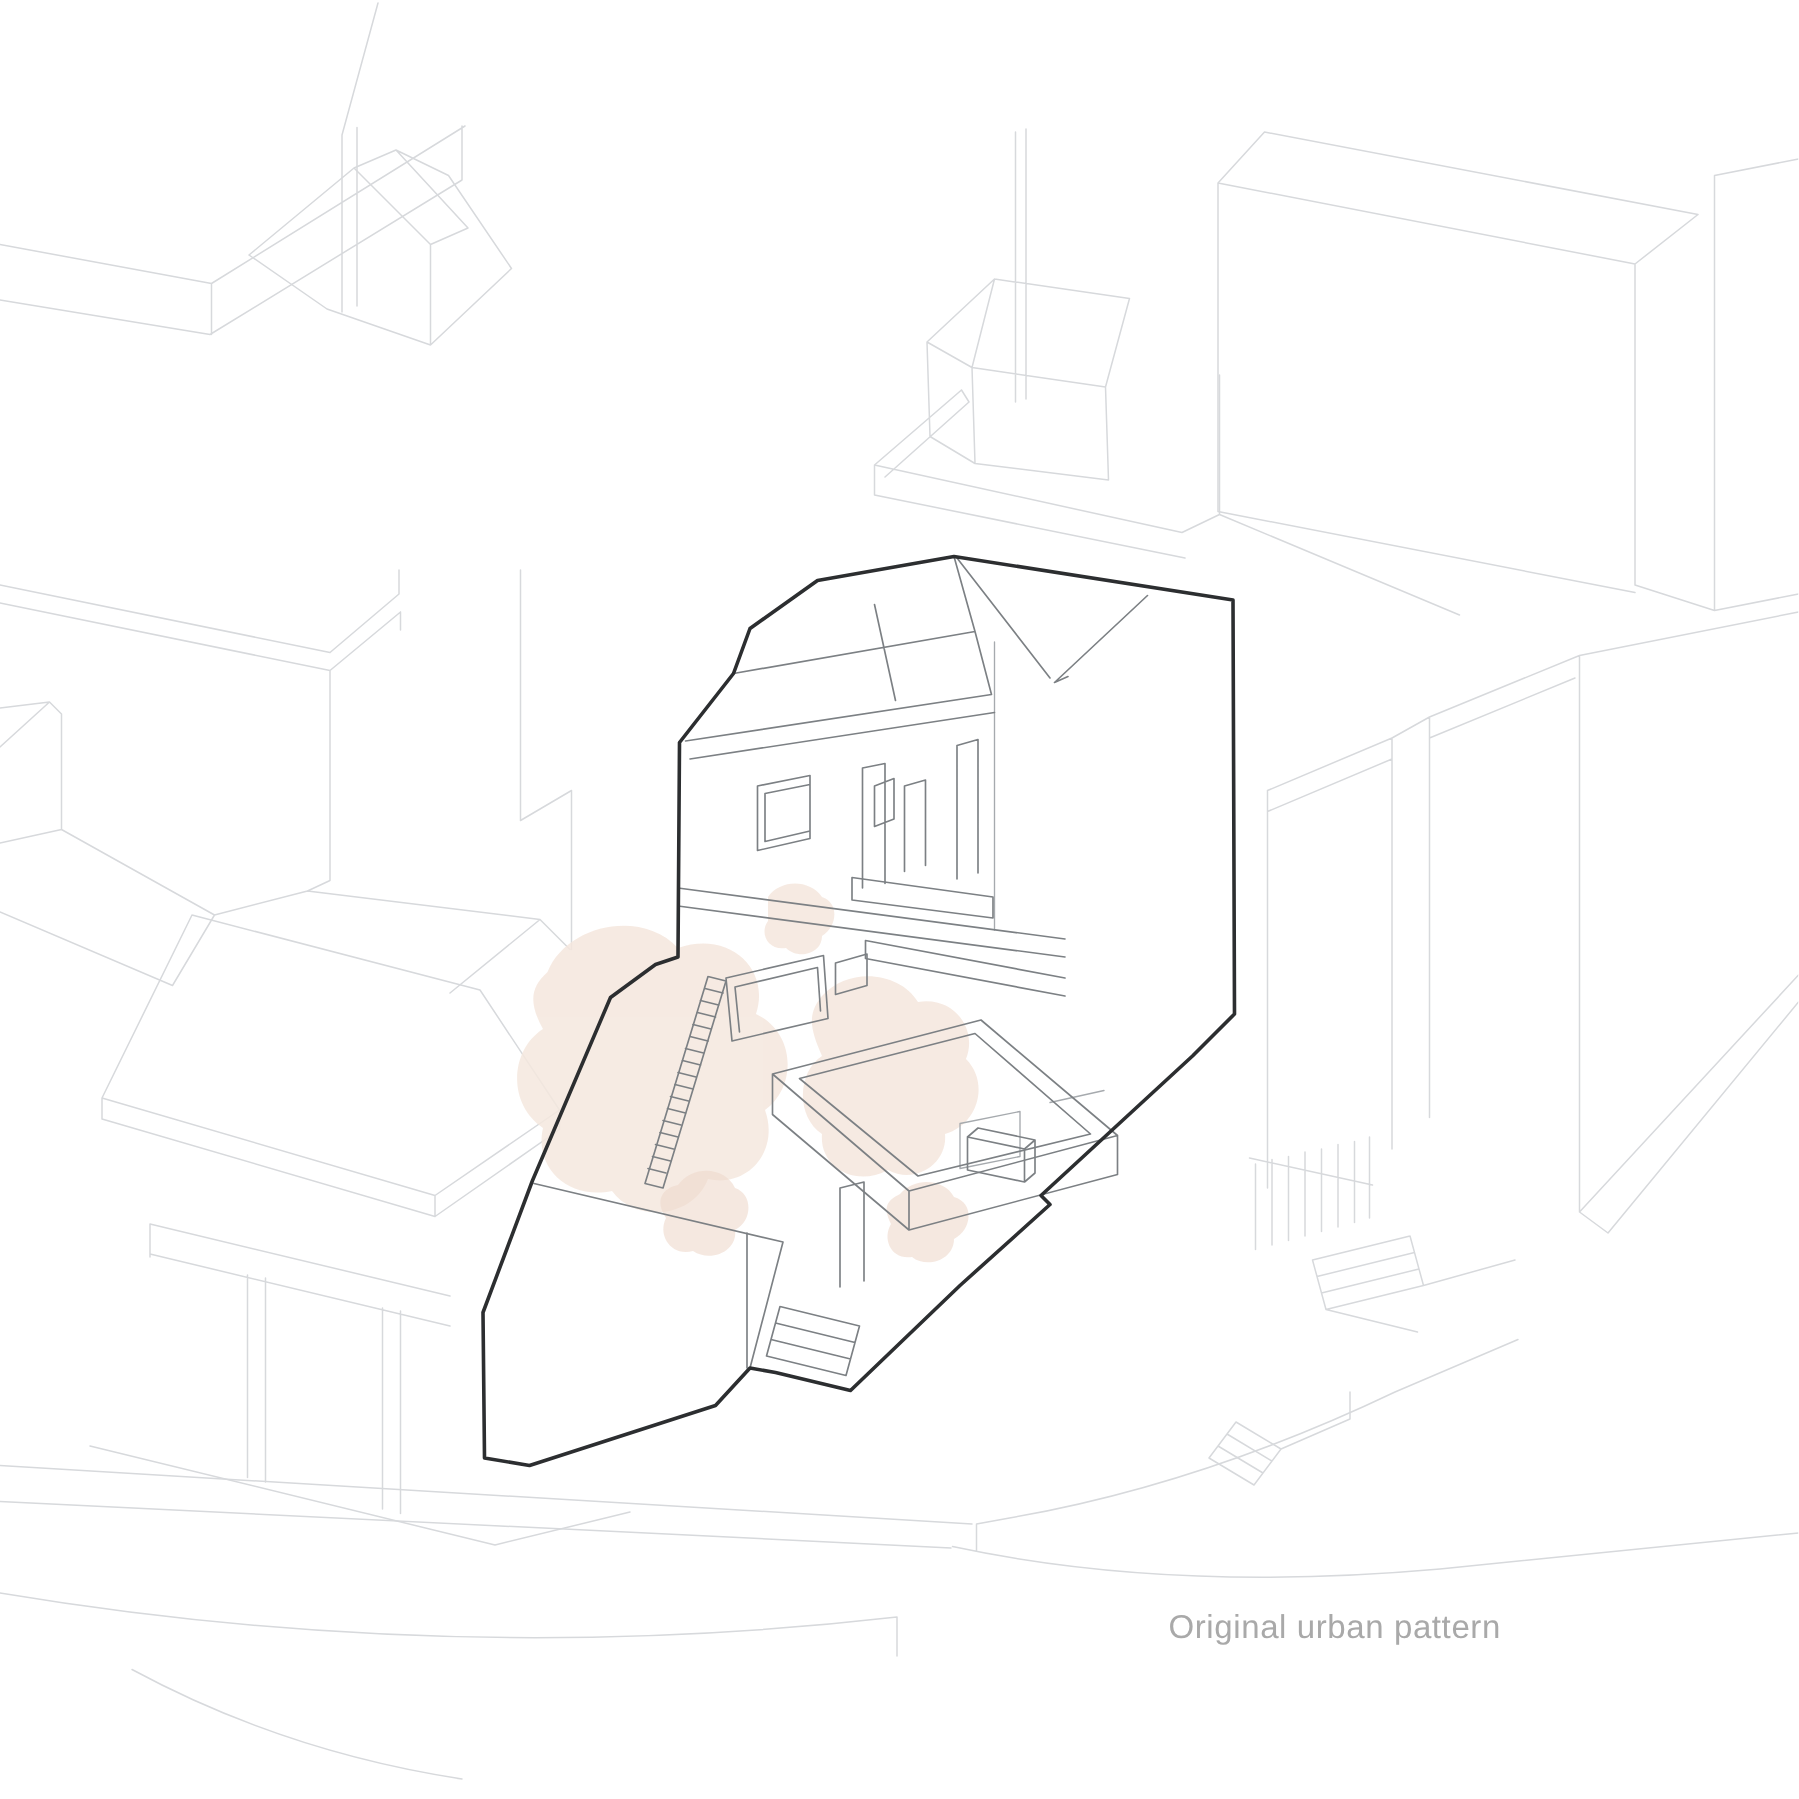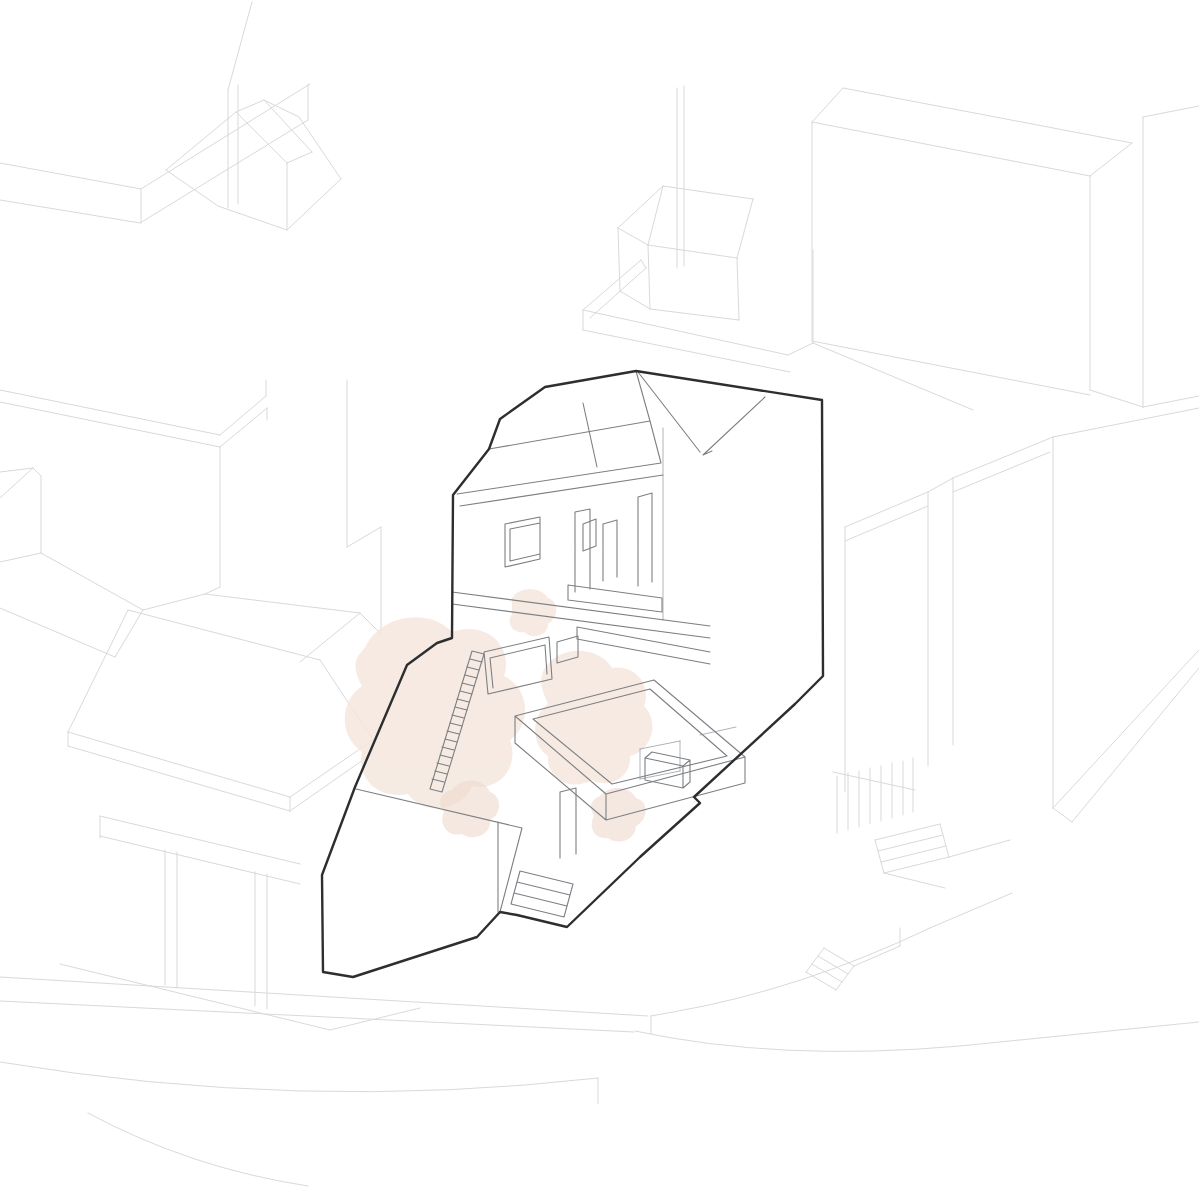--- a/index.html
+++ b/index.html
@@ -199,13 +199,14 @@
     <g fill="none" stroke-width="2.4" stroke-linejoin="round" stroke-linecap="round" stroke="#2c2e30">
       <path d="
         M489,449 L500,419 L545,387 L636,371 L822,400
         L823,676 L795,704 L694,797 L700,803 L640,857
         L567,927 L517,915 L500,912 L477,937 L353,977
         L323,972 L322,875 L355,787 L407,665 L437,643
         L452,638 L453,495 L489,449 Z"></path>
     </g>
   </svg>
 
+  <div class="caption">Original urban pattern</div>
 </div>
 
 </body></html>

